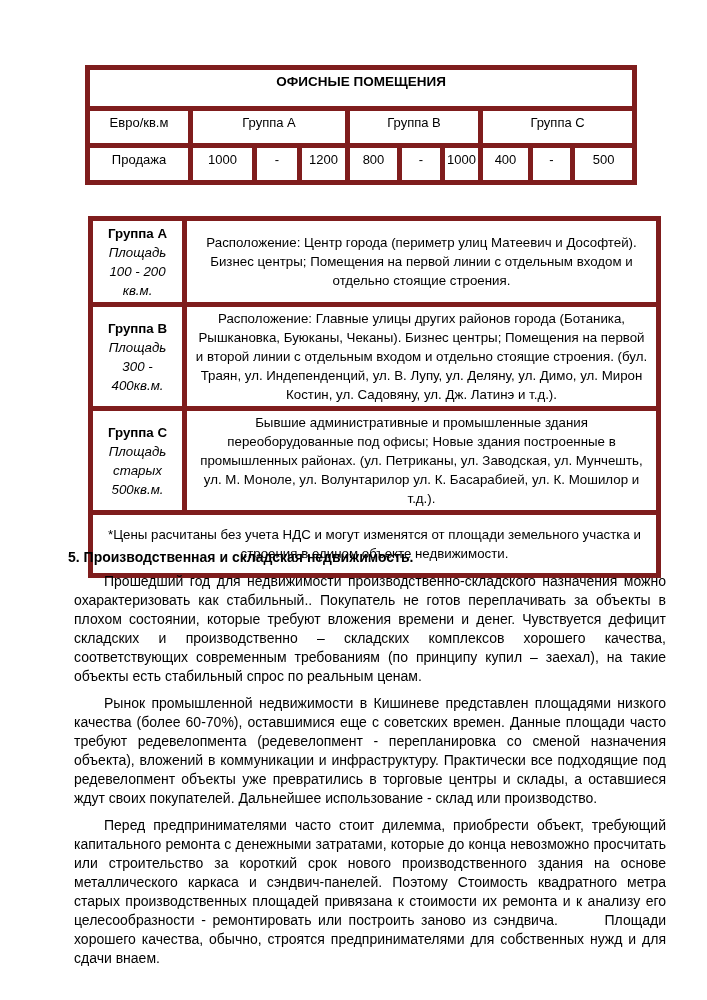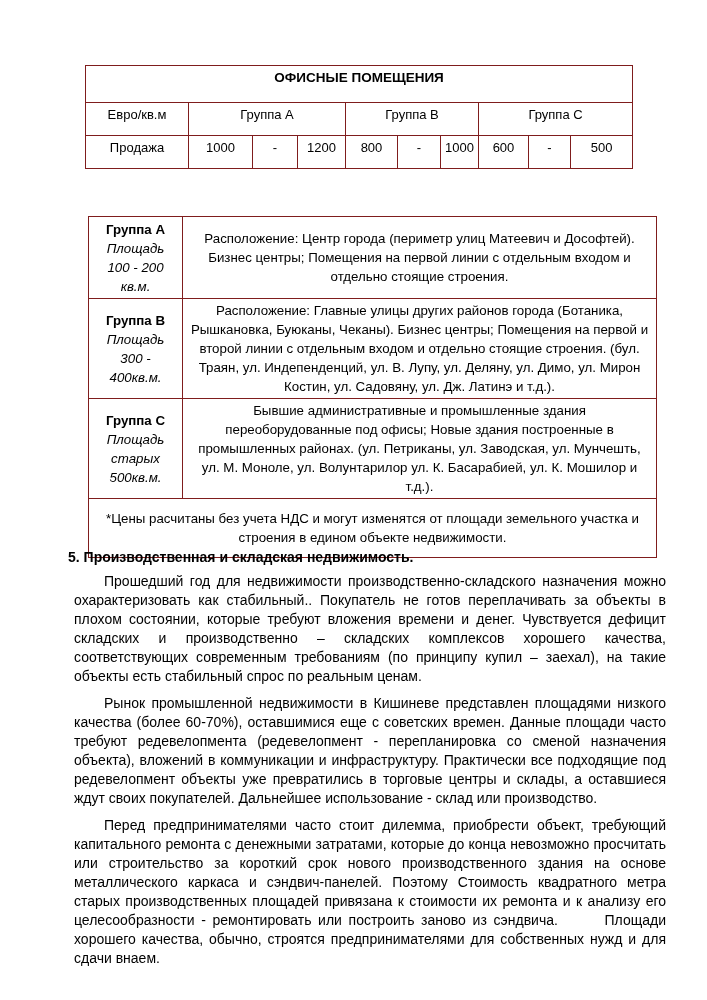--- a/index.html
+++ b/index.html
@@ -5,21 +5,21 @@
   html,body { margin:0; padding:0; background:#ffffff; }
   .page {
     position:relative;
     width:707px; height:1000px;
     background:#ffffff;
     color:#000000;
     font-family:"Liberation Sans", sans-serif;
     overflow:hidden;
   }
   table { border-collapse:collapse; table-layout:fixed; }
-  td { border:1px solid #7f1d1d; overflow:hidden; }
+  td { border:5px solid #7f1d1d; overflow:hidden; }
 
   
   #office-table {
     position:absolute; left:85px; top:65px; width:547px;
     font-size:13px; line-height:15px;
   }
   #office-table td { text-align:center; vertical-align:top; padding:4px 2px 0 2px; }
   #office-table .title-cell { font-weight:bold; font-size:13.5px; height:32px; }
   #office-table .hdr-row td { height:28px; }
   #office-table .sale-row td { height:28px; }
@@ -81,21 +81,21 @@
       <td colspan="3">Группа C</td>
     </tr>
     <tr class="sale-row">
       <td class="it">Продажа</td>
       <td>1000</td>
       <td>-</td>
       <td>1200</td>
       <td>800</td>
       <td>-</td>
       <td>1000</td>
-      <td>600</td>
+      <td>400</td>
       <td>-</td>
       <td>500</td>
     </tr>
   </tbody>
     </table>
 
   <table id="groups-table">
     <colgroup>
       <col style="width:94px">
         <col style="width:474px">

